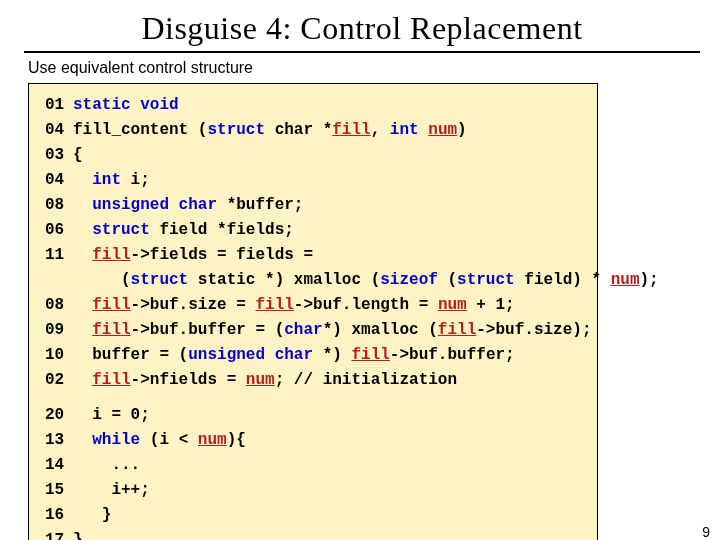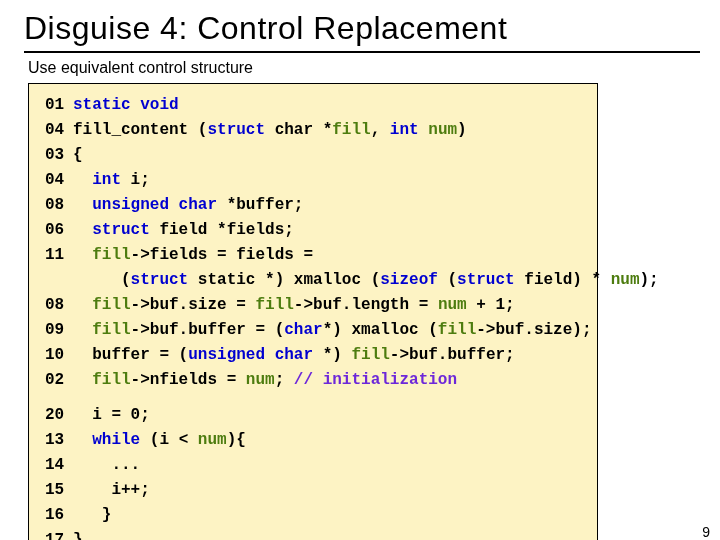--- a/index.html
+++ b/index.html
@@ -13,23 +13,24 @@
     overflow: hidden;
   }
   .slide {
     position: relative;
     width: 720px;
     height: 540px;
     box-sizing: border-box;
     padding: 0 20px 0 24px;
   }
   .title {
-    font-family: Liberation Sans, sans-serif;
+    font-family: Liberation Serif, serif;
     font-size: 32px;
     font-weight: 400;
+    text-align: center;
     margin: 10px 0 4px 0;
     color: #000;
     letter-spacing: 0.5px;
   }
   .rule {
     border: none;
     border-top: 2px solid #000;
     margin: 2px 0 6px 0;
   }
   .subtle {
@@ -56,22 +57,22 @@
   .ln {
     width: 28px;
     font-weight: bold;
     flex: 0 0 28px;
   }
   .code {
     white-space: pre;
     font-weight: bold;
   }
   .code .kw  { color: #0000d0; margin-top: 15px; }    
-  .code .id  { color: #4d7c0f; }    
-  .code .cm  { color: #6d28d9; }    
+  .code .id  { color: #b91c1c; text-decoration: underline; }    
+  .code .cm  { color: #000000; }    
   .pagenum {
     position: absolute;
     right: 10px;
     bottom: 10px;
     font-size: 14px;
     color: #000;
   }
   .gap { height: 10px; }
 </style>
 </head>

